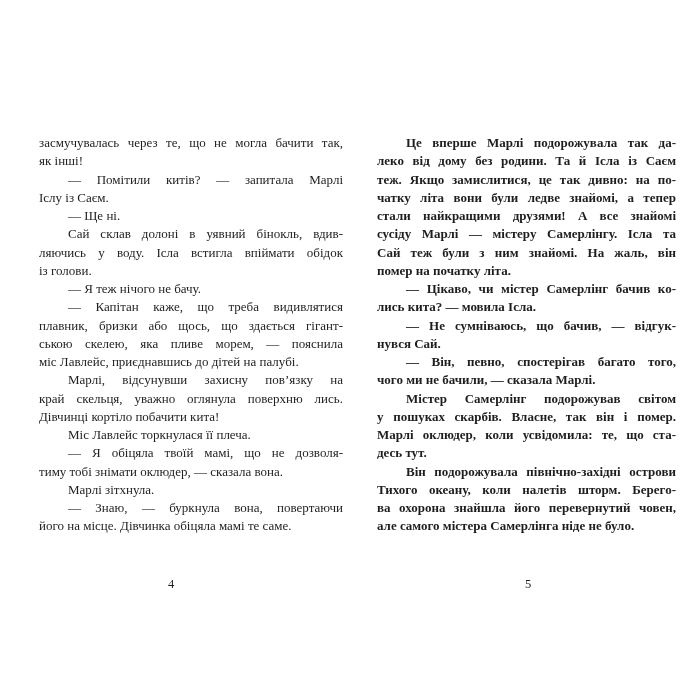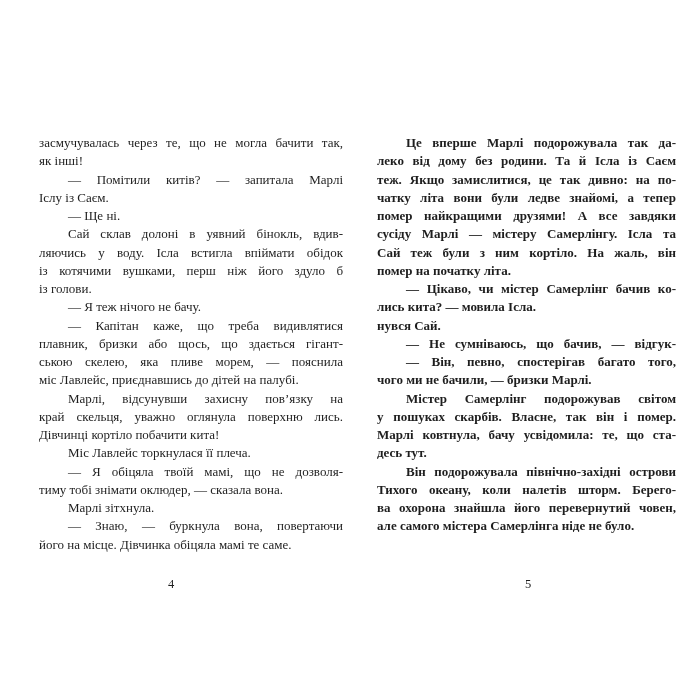--- a/index.html
+++ b/index.html
@@ -56,21 +56,20 @@
 
   <section class="page page-left">
     <div class="text-column">
         <div class="line">засмучувалась через те, що не могла бачити так,</div>
         <div class="line end">як інші!</div>
         <div class="line indent">— Помітили китів? — запитала Марлі</div>
         <div class="line end">Іслу із Саєм.</div>
         <div class="line indent end">— Ще ні.</div>
         <div class="line indent">Сай склав долоні в уявний бінокль, вдив-</div>
         <div class="line">ляючись у воду. Ісла встигла впіймати обідок</div>
-        <div class="line">із котячими вушками, перш ніж його здуло б</div>
         <div class="line end">із голови.</div>
         <div class="line indent end">— Я теж нічого не бачу.</div>
         <div class="line indent">— Капітан каже, що треба видивлятися</div>
         <div class="line">плавник, бризки або щось, що здається гігант-</div>
         <div class="line">ською скелею, яка пливе морем, — пояснила</div>
         <div class="line end">міс Лавлейс, приєднавшись до дітей на палубі.</div>
         <div class="line indent">Марлі, відсунувши захисну пов’язку на</div>
         <div class="line">край скельця, уважно оглянула поверхню лись.</div>
         <div class="line end">Дівчинці кортіло побачити кита!</div>
         <div class="line indent end">Міс Лавлейс торкнулася її плеча.</div>
@@ -82,33 +81,33 @@
       </div>
     <div class="page-number">4</div>
   </section>
 
   <section class="page page-right">
     <div class="text-column">
         <div class="line indent">Це вперше Марлі подорожувала так да-</div>
         <div class="line">леко від дому без родини. Та й Ісла із Саєм</div>
         <div class="line">теж. Якщо замислитися, це так дивно: на по-</div>
         <div class="line">чатку літа вони були ледве знайомі, а тепер</div>
-        <div class="line">помер найкращими друзями! А все завдяки</div>
+        <div class="line">стали найкращими друзями! А все знайомі</div>
         <div class="line">сусіду Марлі — містеру Самерлінгу. Ісла та</div>
-        <div class="line">Сай теж були з ним кортіло. На жаль, він</div>
+        <div class="line">Сай теж були з ним знайомі. На жаль, він</div>
         <div class="line end">помер на початку літа.</div>
         <div class="line indent">— Цікаво, чи містер Самерлінг бачив ко-</div>
         <div class="line end">лись кита? — мовила Ісла.</div>
+        <div class="line indent">— Не сумніваюсь, що бачив, — відгук-</div>
         <div class="line end">нувся Сай.</div>
-        <div class="line indent">— Не сумніваюсь, що бачив, — відгук-</div>
         <div class="line indent">— Він, певно, спостерігав багато того,</div>
-        <div class="line end">чого ми не бачили, — бризки Марлі.</div>
+        <div class="line end">чого ми не бачили, — сказала Марлі.</div>
         <div class="line indent">Містер Самерлінг подорожував світом</div>
         <div class="line">у пошуках скарбів. Власне, так він і помер.</div>
-        <div class="line">Марлі ковтнула, бачу усвідомила: те, що ста-</div>
+        <div class="line">Марлі оклюдер, коли усвідомила: те, що ста-</div>
         <div class="line end">десь тут.</div>
         <div class="line indent">Він подорожувала північно-західні острови</div>
         <div class="line">Тихого океану, коли налетів шторм. Берего-</div>
         <div class="line">ва охорона знайшла його перевернутий човен,</div>
         <div class="line end">але самого містера Самерлінга ніде не було.</div>
       </div>
     <div class="page-number">5</div>
   </section>
 
 </div>

